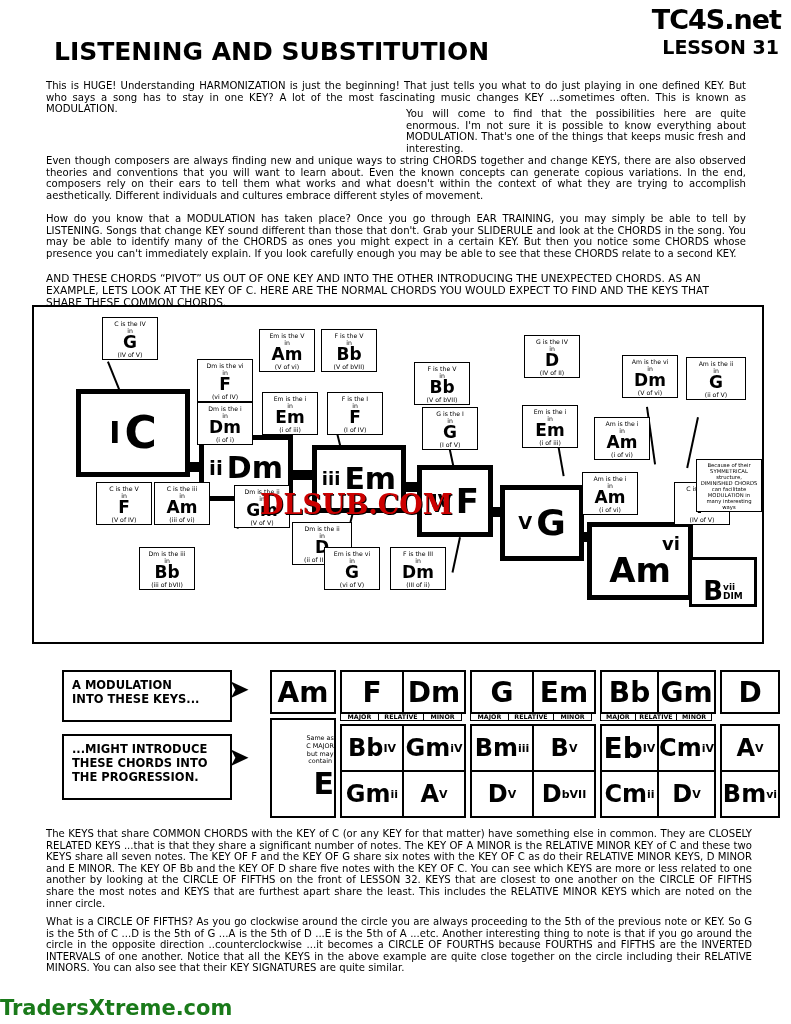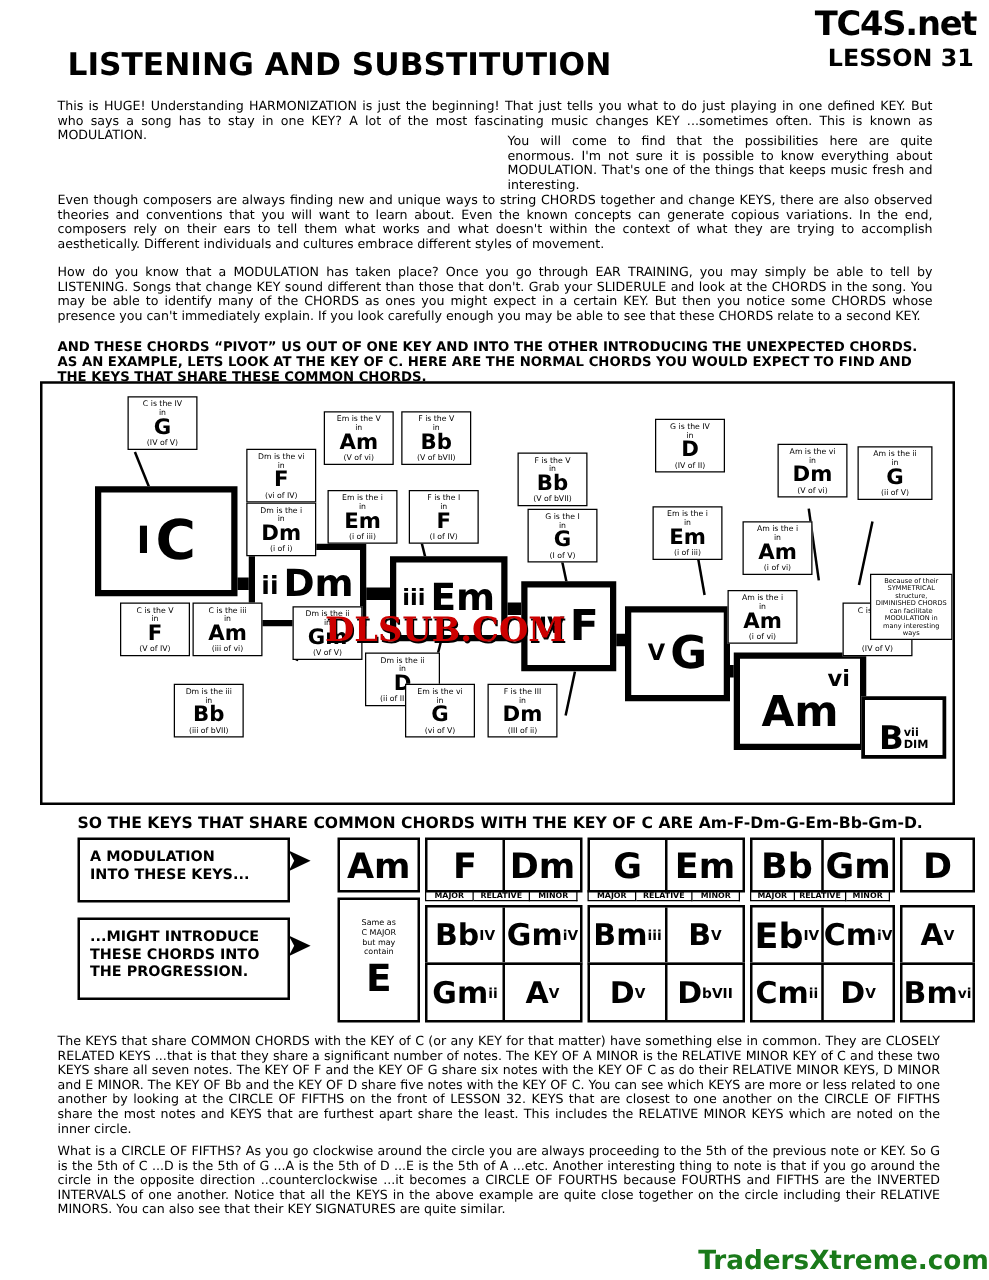--- a/index.html
+++ b/index.html
@@ -12,21 +12,21 @@
   .title{position:absolute;left:54px;top:37px;font-size:25px;font-weight:bold;letter-spacing:0px;font-family:"DejaVu Sans",sans-serif;}
 
   
   .intro{position:absolute;left:46px;top:80px;width:700px;font-size:10.1px;line-height:11.6px;text-align:justify;font-family:"DejaVu Sans",sans-serif;}
   .bigword{position:absolute;left:46px;top:107px;font-size:46px;font-weight:bold;letter-spacing:-1px;line-height:46px;}
   .intro-right{position:absolute;left:406px;top:108px;width:340px;font-size:10.1px;line-height:11.6px;text-align:justify;}
   .intro-wide{position:absolute;left:46px;top:155px;width:700px;font-size:10.1px;line-height:11.6px;text-align:justify;}
   .intro-wide2{position:absolute;left:46px;top:213px;width:700px;font-size:10.1px;line-height:11.6px;text-align:justify;}
 
   .head2{position:absolute;left:46px;top:252px;font-size:17px;font-weight:bold;letter-spacing:0px;}
-  .sub2{position:absolute;left:46px;top:272px;width:700px;font-size:10.6px;line-height:12px;font-weight:bold;letter-spacing:0px;}
+  .sub2{position:absolute;left:46px;top:272px;width:700px;font-size:10.6px;line-height:12px;font-weight:normal;letter-spacing:0px;}
 
   
   .panel{position:absolute;left:32px;top:305px;width:728px;height:335px;border:2px solid #000;background:#fff;}
 
   
   .chord{position:absolute;border:5px solid #000;background:#fff;display:flex;align-items:center;justify-content:center;font-weight:bold;}
   .chord .rn{font-size:30px;margin-right:4px;line-height:1;}
   .chord .nm{font-size:44px;line-height:1;}
 
   
@@ -44,21 +44,21 @@
   
   .tblwrap{position:absolute;left:32px;top:668px;width:728px;height:150px;}
   .lbox{position:absolute;border:2px solid #000;background:#fff;font-size:11.5px;font-weight:bold;line-height:14px;padding:6px 8px;}
   .arrow{position:absolute;font-size:26px;line-height:26px;}
   .cellgrp{position:absolute;border:2px solid #000;background:#fff;}
   .hdr{font-size:6.3px;font-weight:bold;text-align:center;letter-spacing:0px;}
 
   
   .btm{position:absolute;left:46px;top:828px;width:706px;font-size:10.1px;line-height:11.6px;text-align:justify;}
   .btm2{position:absolute;left:46px;top:916px;width:706px;font-size:10.1px;line-height:11.6px;text-align:justify;}
-  .footer{position:absolute;left:0;right:0;bottom:4px;text-align:right;font-size:21px;font-weight:bold;color:#1a7a1a;font-family:"DejaVu Sans",sans-serif;margin-top:20px;}
+  .footer{position:absolute;left:0;right:0;bottom:4px;text-align:left;font-size:21px;font-weight:bold;color:#1a7a1a;font-family:"DejaVu Sans",sans-serif;margin-top:20px;}
   sup{font-size:60%;}
 </style>
 </head>
 <body>
 
 <div class="page">
 
   <div class="brand">TC4S.net</div>
   <div class="lesson">LESSON 31</div>
   <div class="title">LISTENING AND SUBSTITUTION</div>
@@ -265,36 +265,35 @@
       <span class="sm">(IV of V)</span>
     </div>
 
     <div class="card" style="left:662px;top:152px;width:58px;font-size:5.3px;line-height:6px;">
       <span>Because of their SYMMETRICAL structure, DIMINISHED CHORDS can facilitate MODULATION in many interesting ways</span>
     </div>
 
     <div class="watermark" style="left:226px;top:182px;">DLSUB.COM</div>
   </div>
 
-  <div class="keysline">SO THE KEYS THAT SHARE COMMON CHORDS WITH THE KEY OF C ARE Am-F-Dm-G-Em-Bb-Gm-D.</div>
 
   <div class="tblwrap">
     <div class="lbox" style="left:30px;top:2px;width:150px;height:36px;white-space:pre-line;">A MODULATION
 INTO THESE KEYS...</div>
     <div class="lbox" style="left:30px;top:66px;width:150px;height:50px;white-space:pre-line;">...MIGHT INTRODUCE
 THESE CHORDS INTO
 THE PROGRESSION.</div>
 
     <div class="arrow" style="left:196px;top:8px;">➤</div>
     <div class="arrow" style="left:196px;top:76px;">➤</div>
 
     <div class="cellgrp" style="left:238px;top:2px;width:62px;height:40px;display:flex;align-items:center;justify-content:center;">
       <span style="font-size:28px;font-weight:bold;">Am</span>
     </div>
-    <div class="cellgrp" style="left:238px;top:50px;width:62px;height:96px;display:flex;flex-direction:column;align-items:center;justify-content:center;">
+    <div class="cellgrp" style="left:238px;top:50px;width:62px;height:96px;display:flex;flex-direction:column;align-items:flex-end;justify-content:center;">
       <span style="font-size:6.4px;line-height:7.6px;white-space:pre-line;text-align:center;">Same as
 C MAJOR
 but may
 contain</span>
       <span style="font-size:30px;font-weight:bold;">E</span>
     </div>
 
     <div class="cellgrp" style="left:308px;top:2px;width:122px;height:40px;display:flex;">
       <div style="flex:1;display:flex;align-items:center;justify-content:center;border-right:2px solid #000;">
           <span style="font-size:28px;font-weight:bold;">F</span>

